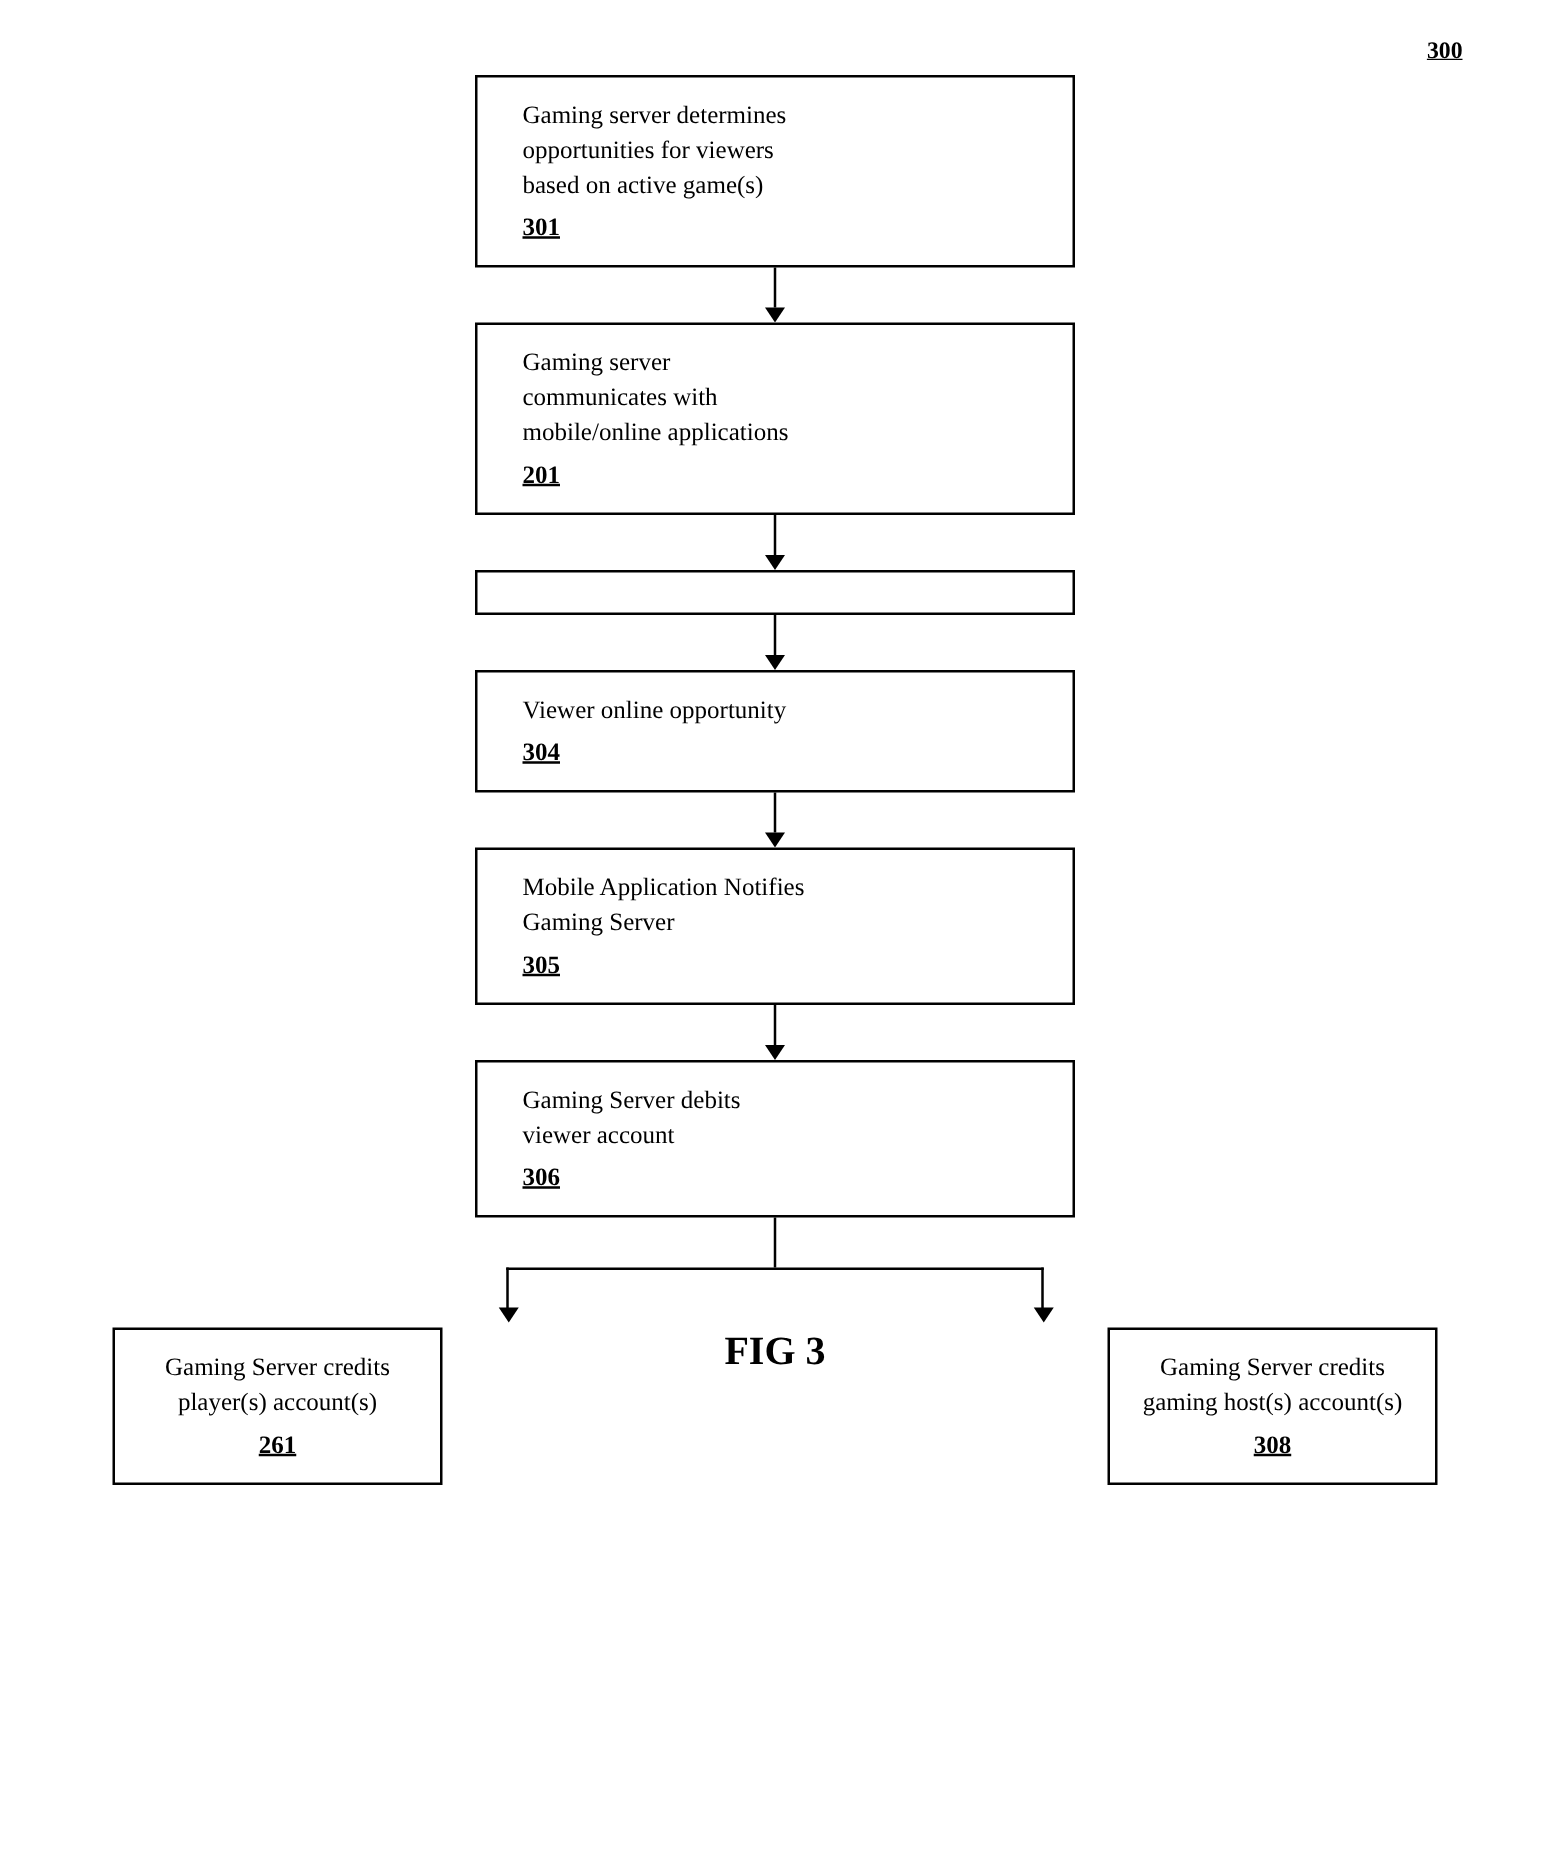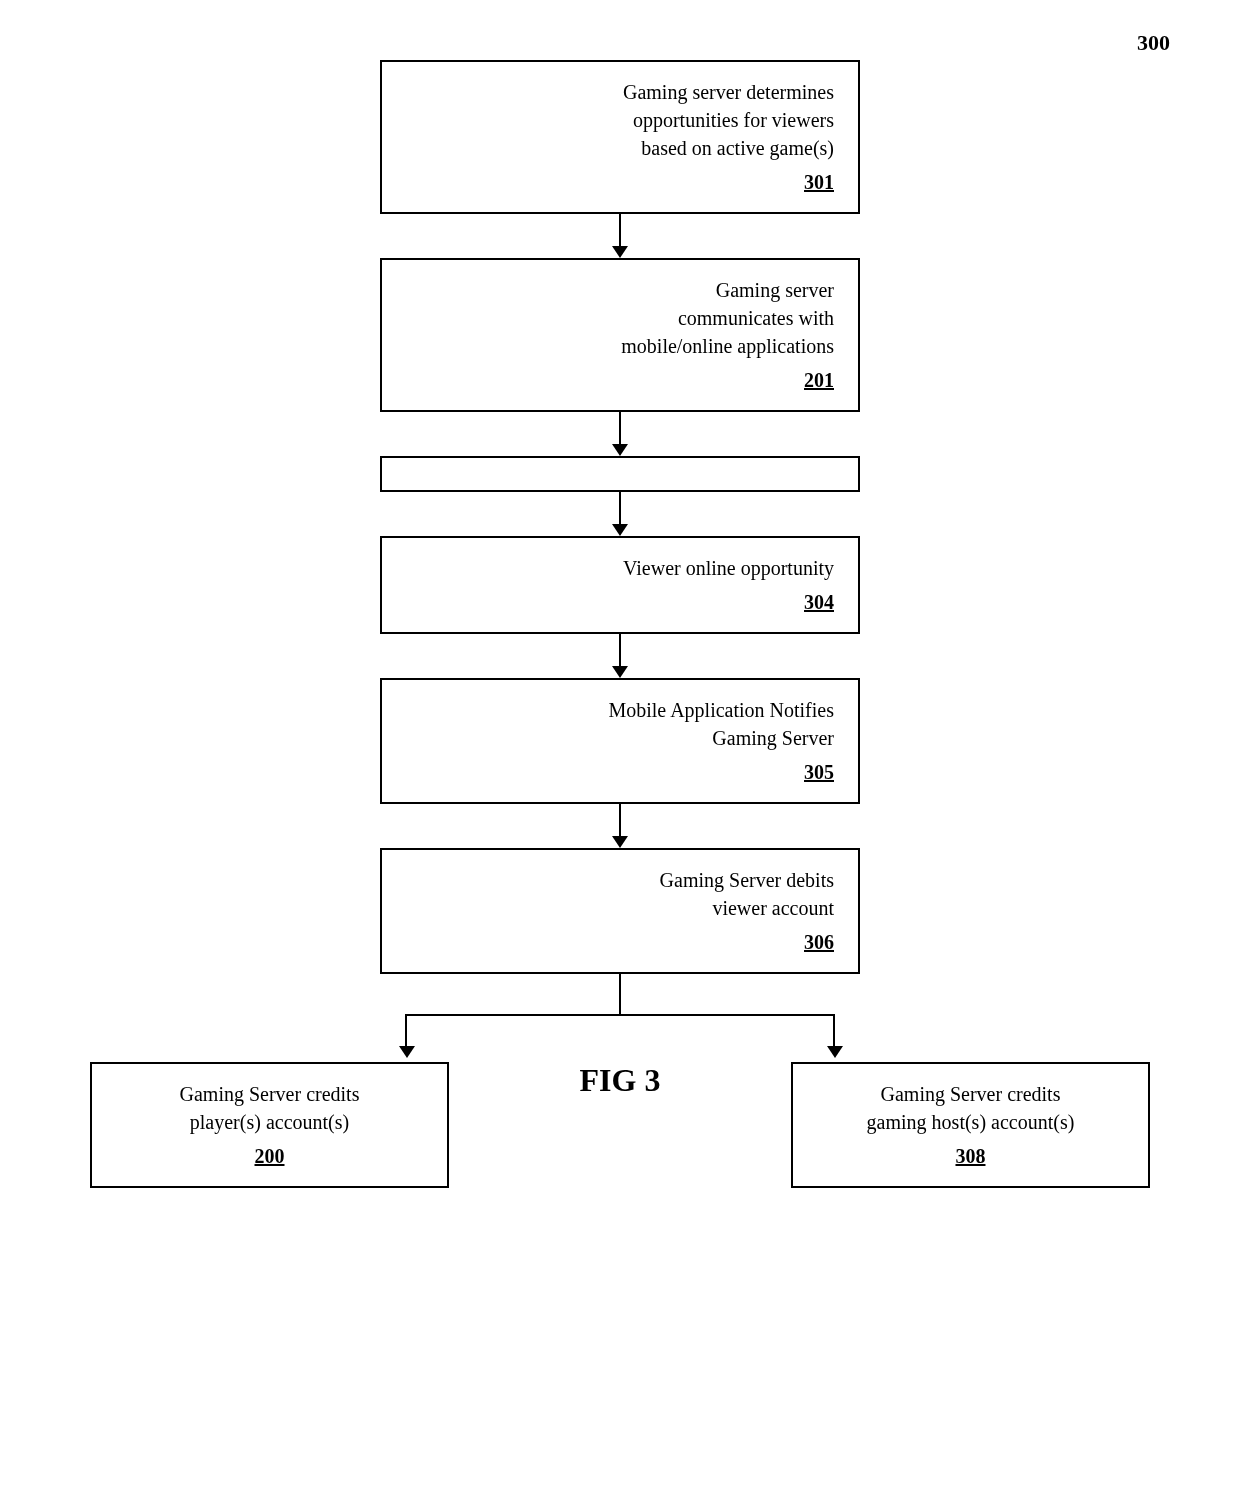--- a/index.html
+++ b/index.html
@@ -9,37 +9,38 @@
       width: 1240px;
       min-height: 1501px;
       position: relative;
       padding: 40px 60px;
     }
 
     .figure-number {
       position: absolute;
       top: 30px;
       right: 70px;
-      font-size: 22px;
+      font-size: 19px;
       font-weight: bold;
+      text-decoration: underline;
       text-align: right;
     }
 
     .flowchart {
       display: flex;
       flex-direction: column;
       align-items: center;
       margin-top: 20px;
       width: 100%;
     }
 
     .box {
       border: 2px solid #000;
-      padding: 16px 24px;
-      text-align: right;
+      padding: 16px 36px;
+      text-align: left;
       width: 480px;
       font-size: 20px;
       line-height: 1.4;
       background: #fff;
       position: relative;
     }
 
     .box-label {
       display: block;
       text-decoration: underline;
@@ -153,21 +154,21 @@
       justify-content: space-between;
       align-items: flex-start;
       padding: 0 30px;
       margin-top: 8px;
     }
 
     .bottom-box {
       border: 2px solid #000;
       padding: 16px 20px;
       text-align: center;
-      width: 359px;
+      width: 264px;
       font-size: 20px;
       line-height: 1.4;
       background: #fff;
     }
   </style>
 </head>
 <body>
 
 <div class="figure-number">300</div>
 
@@ -216,21 +217,21 @@
     <div class="split-line-horiz"></div>
     <div class="split-line-left"></div>
     <div class="split-line-right"></div>
     <div class="arrow-head-left"></div>
     <div class="arrow-head-right"></div>
   </div>
 
   <div class="bottom-boxes">
     <div class="bottom-box">
       <span>Gaming Server credits<br>player(s) account(s)</span>
-      <span class="box-label">200</span>
+      <span class="box-label">261</span>
     </div>
 
     <div style="display:flex; align-items:center; justify-content:center; font-size:32px; font-weight:bold;">
       <span>FIG 3</span>
     </div>
 
     <div class="bottom-box">
       <span>Gaming Server credits<br>gaming host(s) account(s)</span>
       <span class="box-label">308</span>
     </div>

